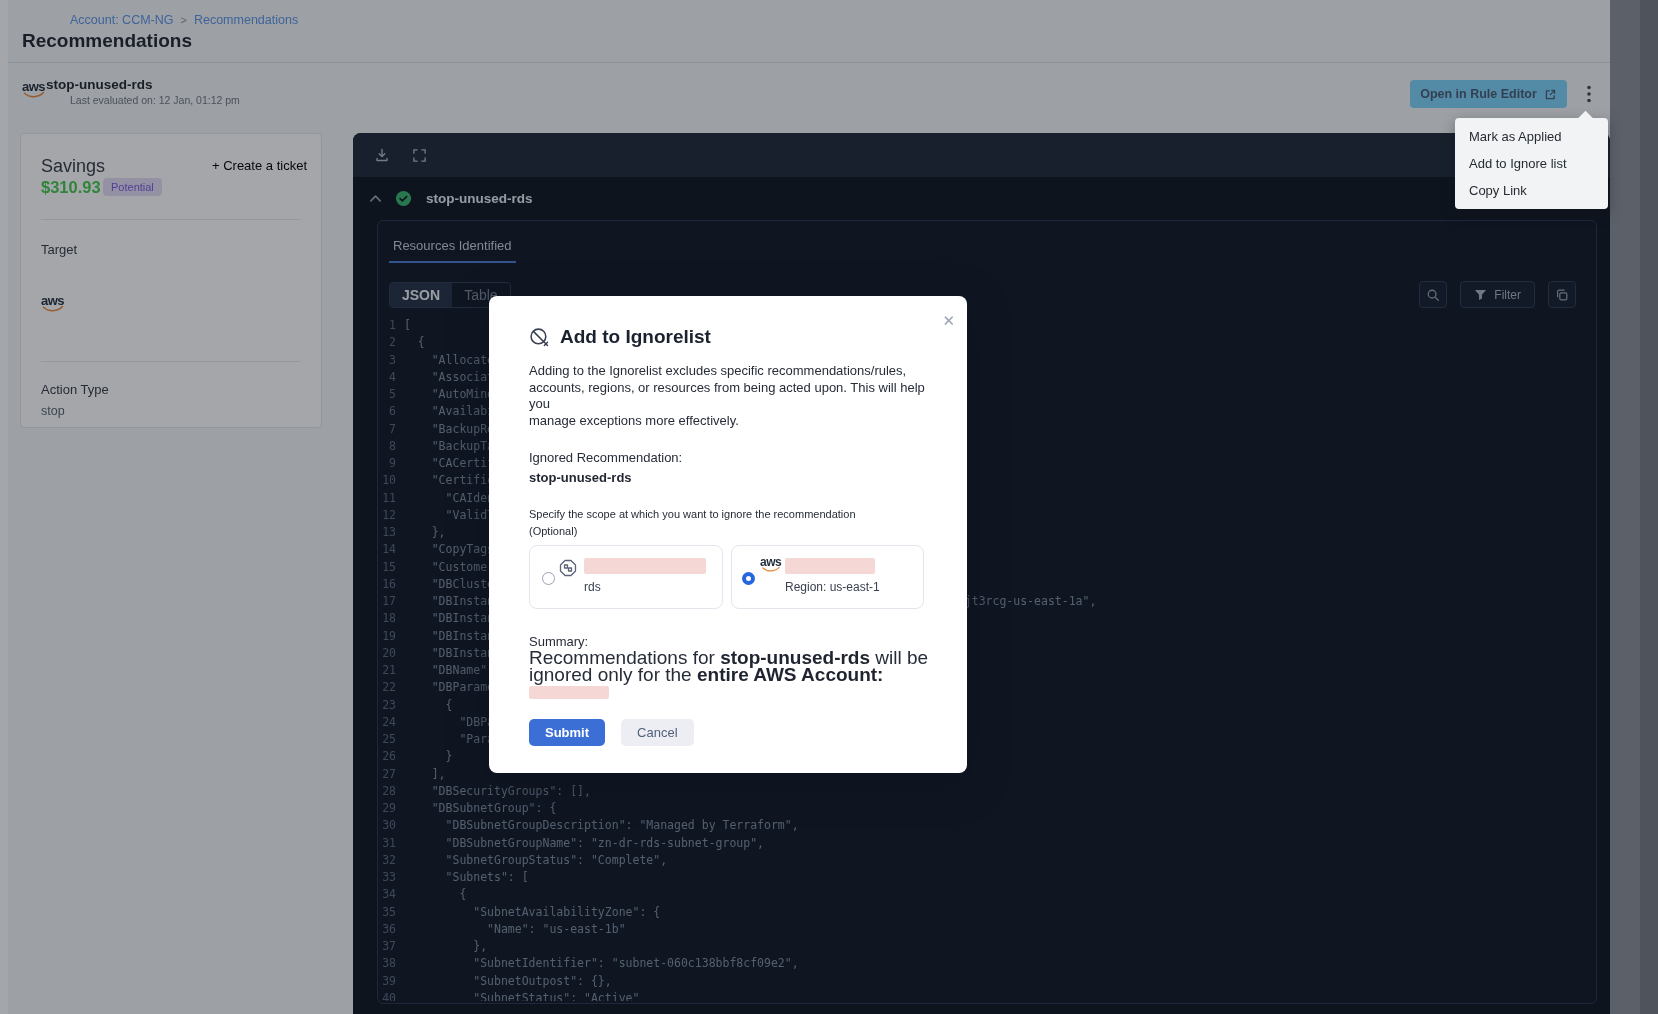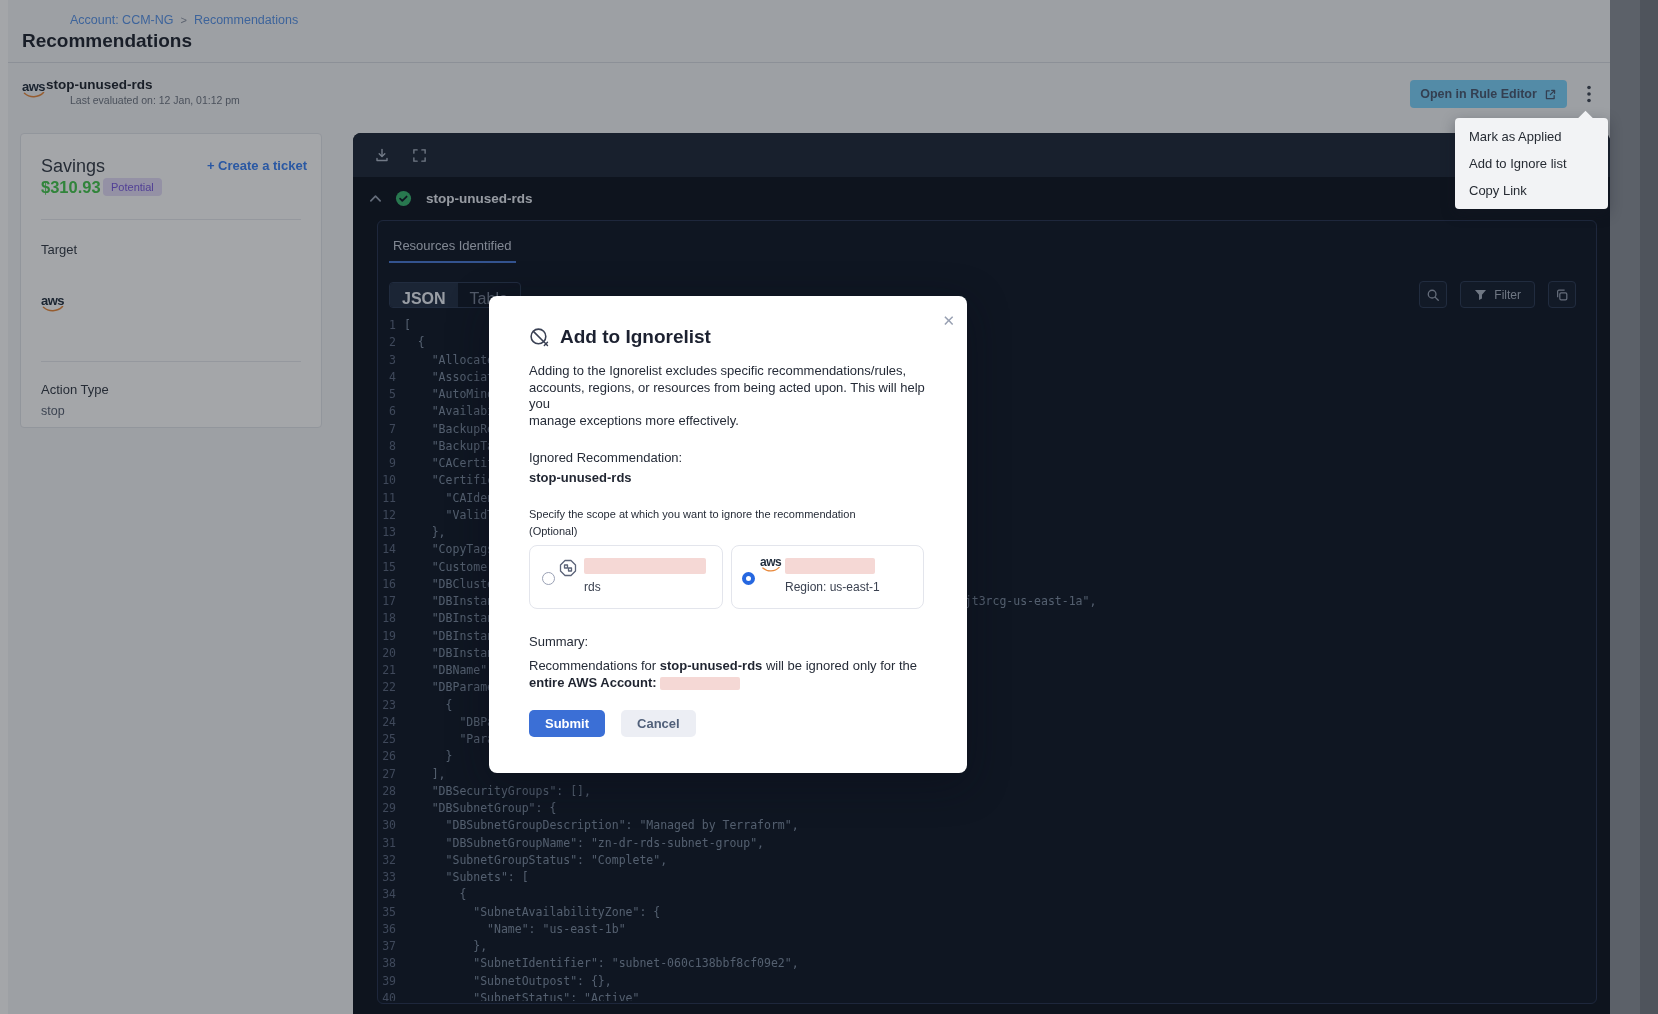--- a/index.html
+++ b/index.html
@@ -32,21 +32,21 @@
   
   .ctx-menu { position:absolute; left:1455px; top:118px; width:153px; z-index:60; background:#f2f3f5;
       border-radius:4px; box-shadow:0 4px 14px rgba(20,24,34,.35); padding:5px 0; }
   .ctx-caret { position:absolute; right:17px; top:-5px; width:11px; height:11px; background:#f2f3f5; transform:rotate(45deg); }
   .ctx-item { position:relative; padding:6px 14px; font-size:13px; color:#262b33; cursor:pointer; line-height:15px; }
 
   
   .side-card { position:absolute; left:20px; top:133px; width:302px; height:295px; background:#ffffff;
       border:1px solid #e2e5ea; border-radius:4px; }
   .savings-label { position:absolute; left:20px; top:22px; font-size:18px; color:#343b46; }
-  .create-ticket { position:absolute; right:14px; top:24px; font-size:13px; font-weight:700; color:#3b82f6; cursor:pointer; }
+  .create-ticket { position:absolute; right:14px; top:24px; font-size:13px; font-weight:400; color:#000000; cursor:pointer; }
   .savings-amount { position:absolute; left:20px; top:44px; font-size:16.5px; font-weight:700; color:#46c94e; }
   .savings-badge { position:absolute; left:82px; top:44px; background:#e5ddf8; color:#7a5ae0; font-size:11px;
       padding:3px 8px; border-radius:4px; }
   .side-div1 { position:absolute; left:20px; right:20px; top:85px; height:1px; background:#e7e9ee; }
   .target-label { position:absolute; left:20px; top:108px; font-size:13px; color:#343b46; }
   .target-aws { position:absolute; left:20px; top:160px; }
   .side-div2 { position:absolute; left:20px; right:20px; top:227px; height:1px; background:#e7e9ee; }
   .action-label { position:absolute; left:20px; top:248px; font-size:13px; color:#343b46; }
   .action-value { position:absolute; left:20px; top:270px; font-size:12.5px; color:#596273; }
 
@@ -59,21 +59,21 @@
   .panel-head { position:absolute; left:0; top:44px; height:43px; display:flex; align-items:center; gap:13px; padding-left:16px; }
   .chev-btn { background:none; border:none; color:#9aa4b5; cursor:pointer; display:flex; }
   .group-title { font-size:13.5px; font-weight:700; color:#e8ecf2; margin-left:1px; }
 
   .inner { position:absolute; left:24px; right:13px; top:87px; bottom:10px; background:#0f1826;
       border:1px solid #273350; border-radius:6px; }
   .tab { position:absolute; left:15px; top:17px; font-size:13px; color:#c7cedb; cursor:pointer; }
   .tab-underline { position:absolute; left:11px; top:40px; width:127px; height:2px; background:#4a7ad6; }
 
   .toggle { position:absolute; left:11px; top:61px; height:26px; display:flex; border:1px solid #2c3a55; border-radius:4px; overflow:hidden; }
-  .toggle .seg { padding:16px 12px; font-size:16px; display:flex; align-items:center; cursor:pointer; }
+  .toggle .seg { padding:8px 12px; font-size:14px; display:flex; align-items:center; cursor:pointer; }
   .seg-active { background:#232f44; color:#eef2f8; font-weight:700; }
   .seg-idle { color:#7d879a; }
 
   .right-controls { position:absolute; right:20px; top:60px; display:flex; gap:13px; align-items:center; }
   .icon-btn { width:28px; height:27px; background:#141d2e; border:1px solid #2c3a55; border-radius:4px; color:#9aa4b5;
       display:flex; align-items:center; justify-content:center; cursor:pointer; }
   .filter-btn { height:27px; background:#141d2e; border:1px solid #2c3a55; border-radius:4px; color:#aab3c2;
       font-size:12px; display:flex; align-items:center; gap:7px; padding:0 13px; cursor:pointer; font-family:inherit; }
 
   .code { position:absolute; left:0; top:96px; right:2px; bottom:2px; overflow:hidden;
@@ -102,28 +102,28 @@
   .m-scope span { display:block; }
   .scope-cards { margin-top:6px; display:flex; gap:8px; }
   .scope-card { position:relative; height:64px; border:1px solid #e3e5ec; border-radius:8px; background:#fff; cursor:pointer; }
   .card-0 { width:194px; } .card-1 { width:193px; }
   .radio { position:absolute; width:13px; height:13px; border-radius:50%; }
   .radio-off { border:1.5px solid #9aa1b5; background:#fff; }
   .radio-on { border:4px solid #2667e0; background:#fff; }
   .redacted { position:absolute; height:16px; background:#f5d8d5; border-radius:2px; }
   .card-label { position:absolute; font-size:12px; color:#3a4150; }
   .summary-label { margin-top:25px; font-size:13px; color:#262c38; }
-  .summary-text { margin-top:8px; font-size:13px; line-height:17px; color:#262c38; width:402px; }
+  .summary-text { font-size:19px; line-height:17px; color:#262c38; width:402px; }
   .summary-text b { color:#1f2430; }
   .inline-redacted { display:inline-block; width:80px; height:13px; background:#f5d8d5; border-radius:2px; vertical-align:middle; }
   .m-actions { margin-top:19px; display:flex; gap:16px; }
   .btn-submit { height:27px; padding:0 16px; background:#3b6fd6; border:none; border-radius:5px; color:#fff;
       font-size:13px; font-weight:700; cursor:pointer; font-family:inherit; }
   .btn-cancel { height:27px; padding:0 16px; background:#eceef4; border:none; border-radius:5px; color:#51607a;
-      font-size:13px; font-weight:700; cursor:pointer; font-family:inherit; }
+      font-size:13px; font-weight:400; cursor:pointer; font-family:inherit; }
 
   svg { display:block; }
 </style>
 </head>
 <body>
 
 <div class="stage">
 
   <div class="left-edge"></div>
 

